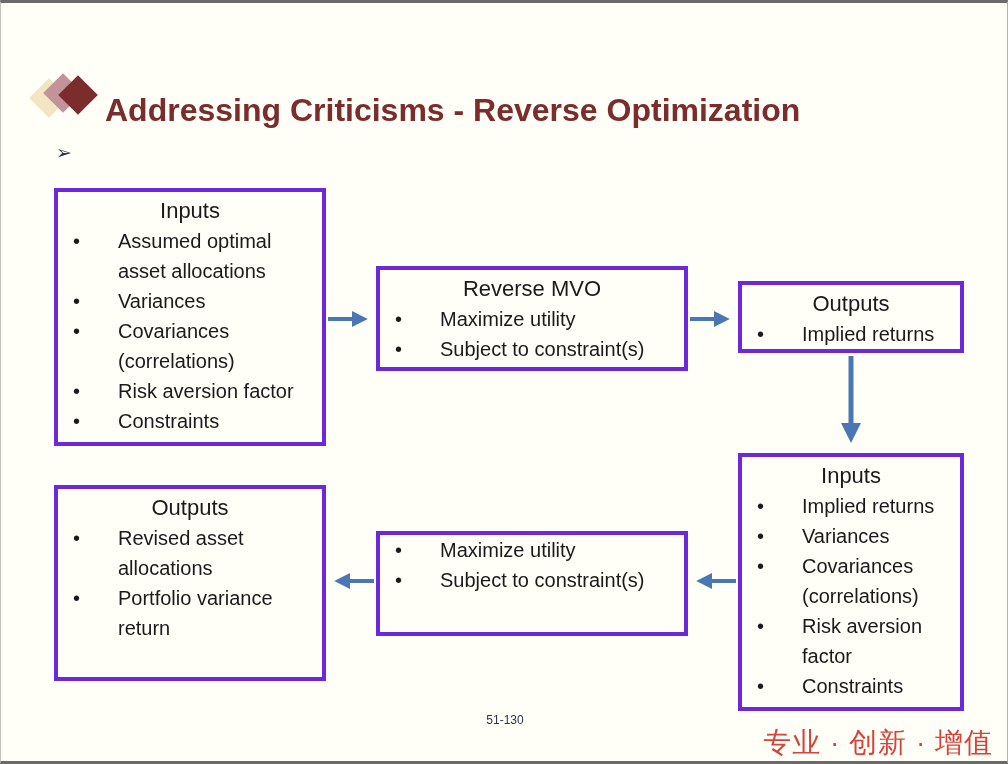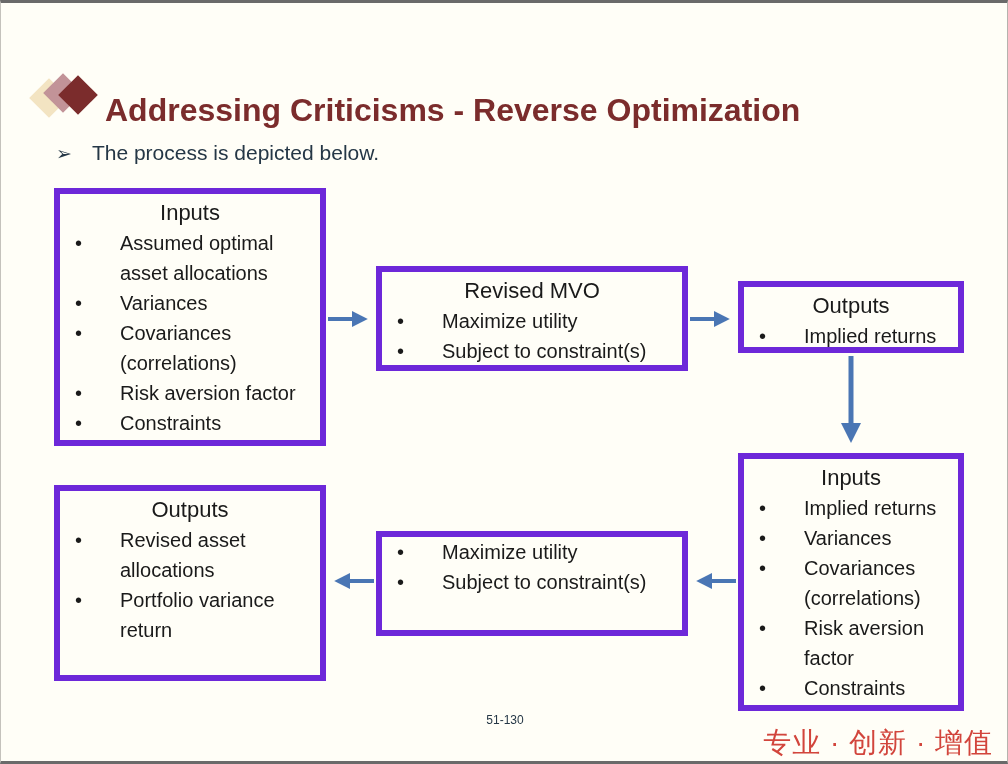--- a/index.html
+++ b/index.html
@@ -33,21 +33,21 @@
   
   .lead{
     position:absolute;left:55px;top:138px;
     color:#253746;font-size:21px;
     display:flex;align-items:baseline;
   }
   .lead-glyph{font-size:19px;margin-right:20px;color:#253746;}
   
   .pbox{
     position:absolute;
-    border:6px solid #6d28d9;
+    border:4px solid #6d28d9;
     background:#fffef7;
     box-sizing:border-box;
     color:#1a1a1a;
   }
   .pbox-title{
     text-align:center;
     font-size:22px;
     line-height:30px;
     padding-top:4px;
   }
@@ -95,36 +95,35 @@
 <div class="slide">
 
   <span class="diamond d-cream"></span>
   <span class="diamond d-mauve"></span>
   <span class="diamond d-red"></span>
 
   <h1 class="title">Addressing Criticisms - Reverse Optimization</h1>
 
   <div class="lead">
     <span class="lead-glyph">➢</span>
-    <span>The process is depicted below.</span>
   </div>
 
   <div class="pbox b0">
     <div class="pbox-title">Inputs</div>
     <ul class="pbox-list">
         <li>Assumed optimal asset allocations</li>
         <li>Variances</li>
         <li>Covariances (correlations)</li>
         <li>Risk aversion factor</li>
         <li>Constraints</li>
       </ul>
   </div>
 
   <div class="pbox b1">
-    <div class="pbox-title">Revised MVO</div>
+    <div class="pbox-title">Reverse MVO</div>
     <ul class="pbox-list">
         <li>Maximize utility</li>
         <li>Subject to constraint(s)</li>
       </ul>
   </div>
 
   <div class="pbox b2">
     <div class="pbox-title">Outputs</div>
     <ul class="pbox-list">
         <li>Implied returns</li>

